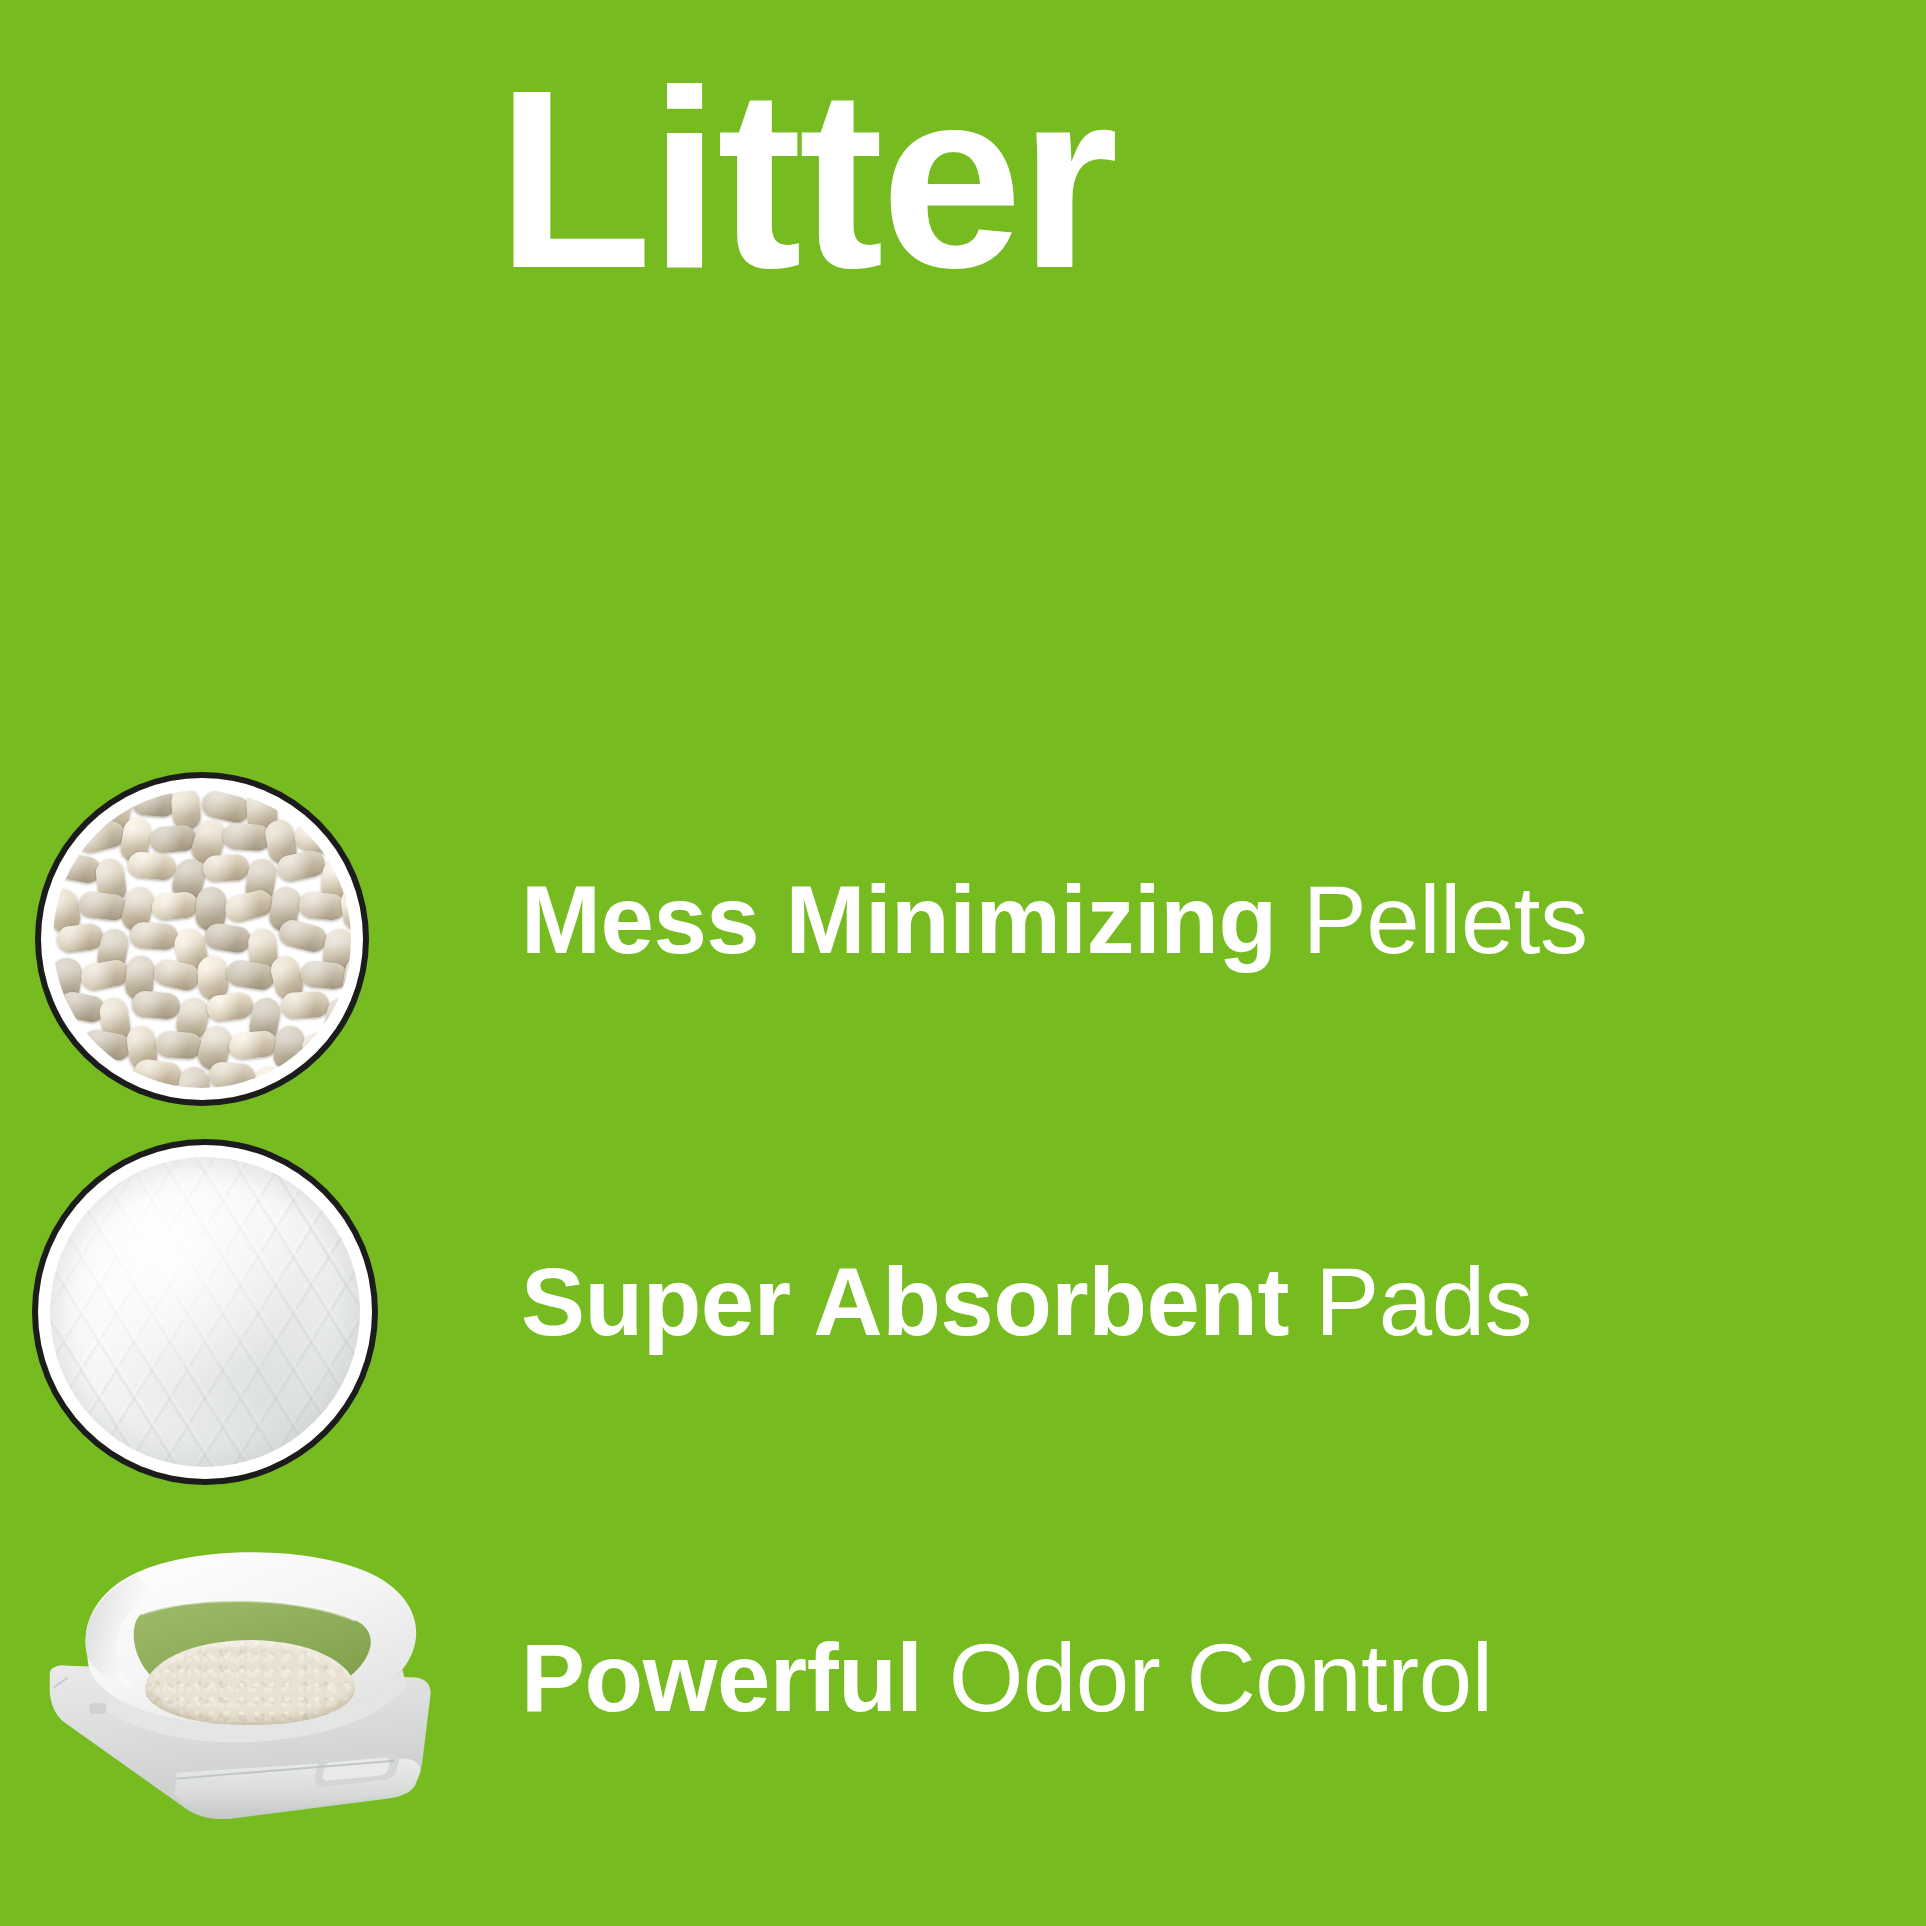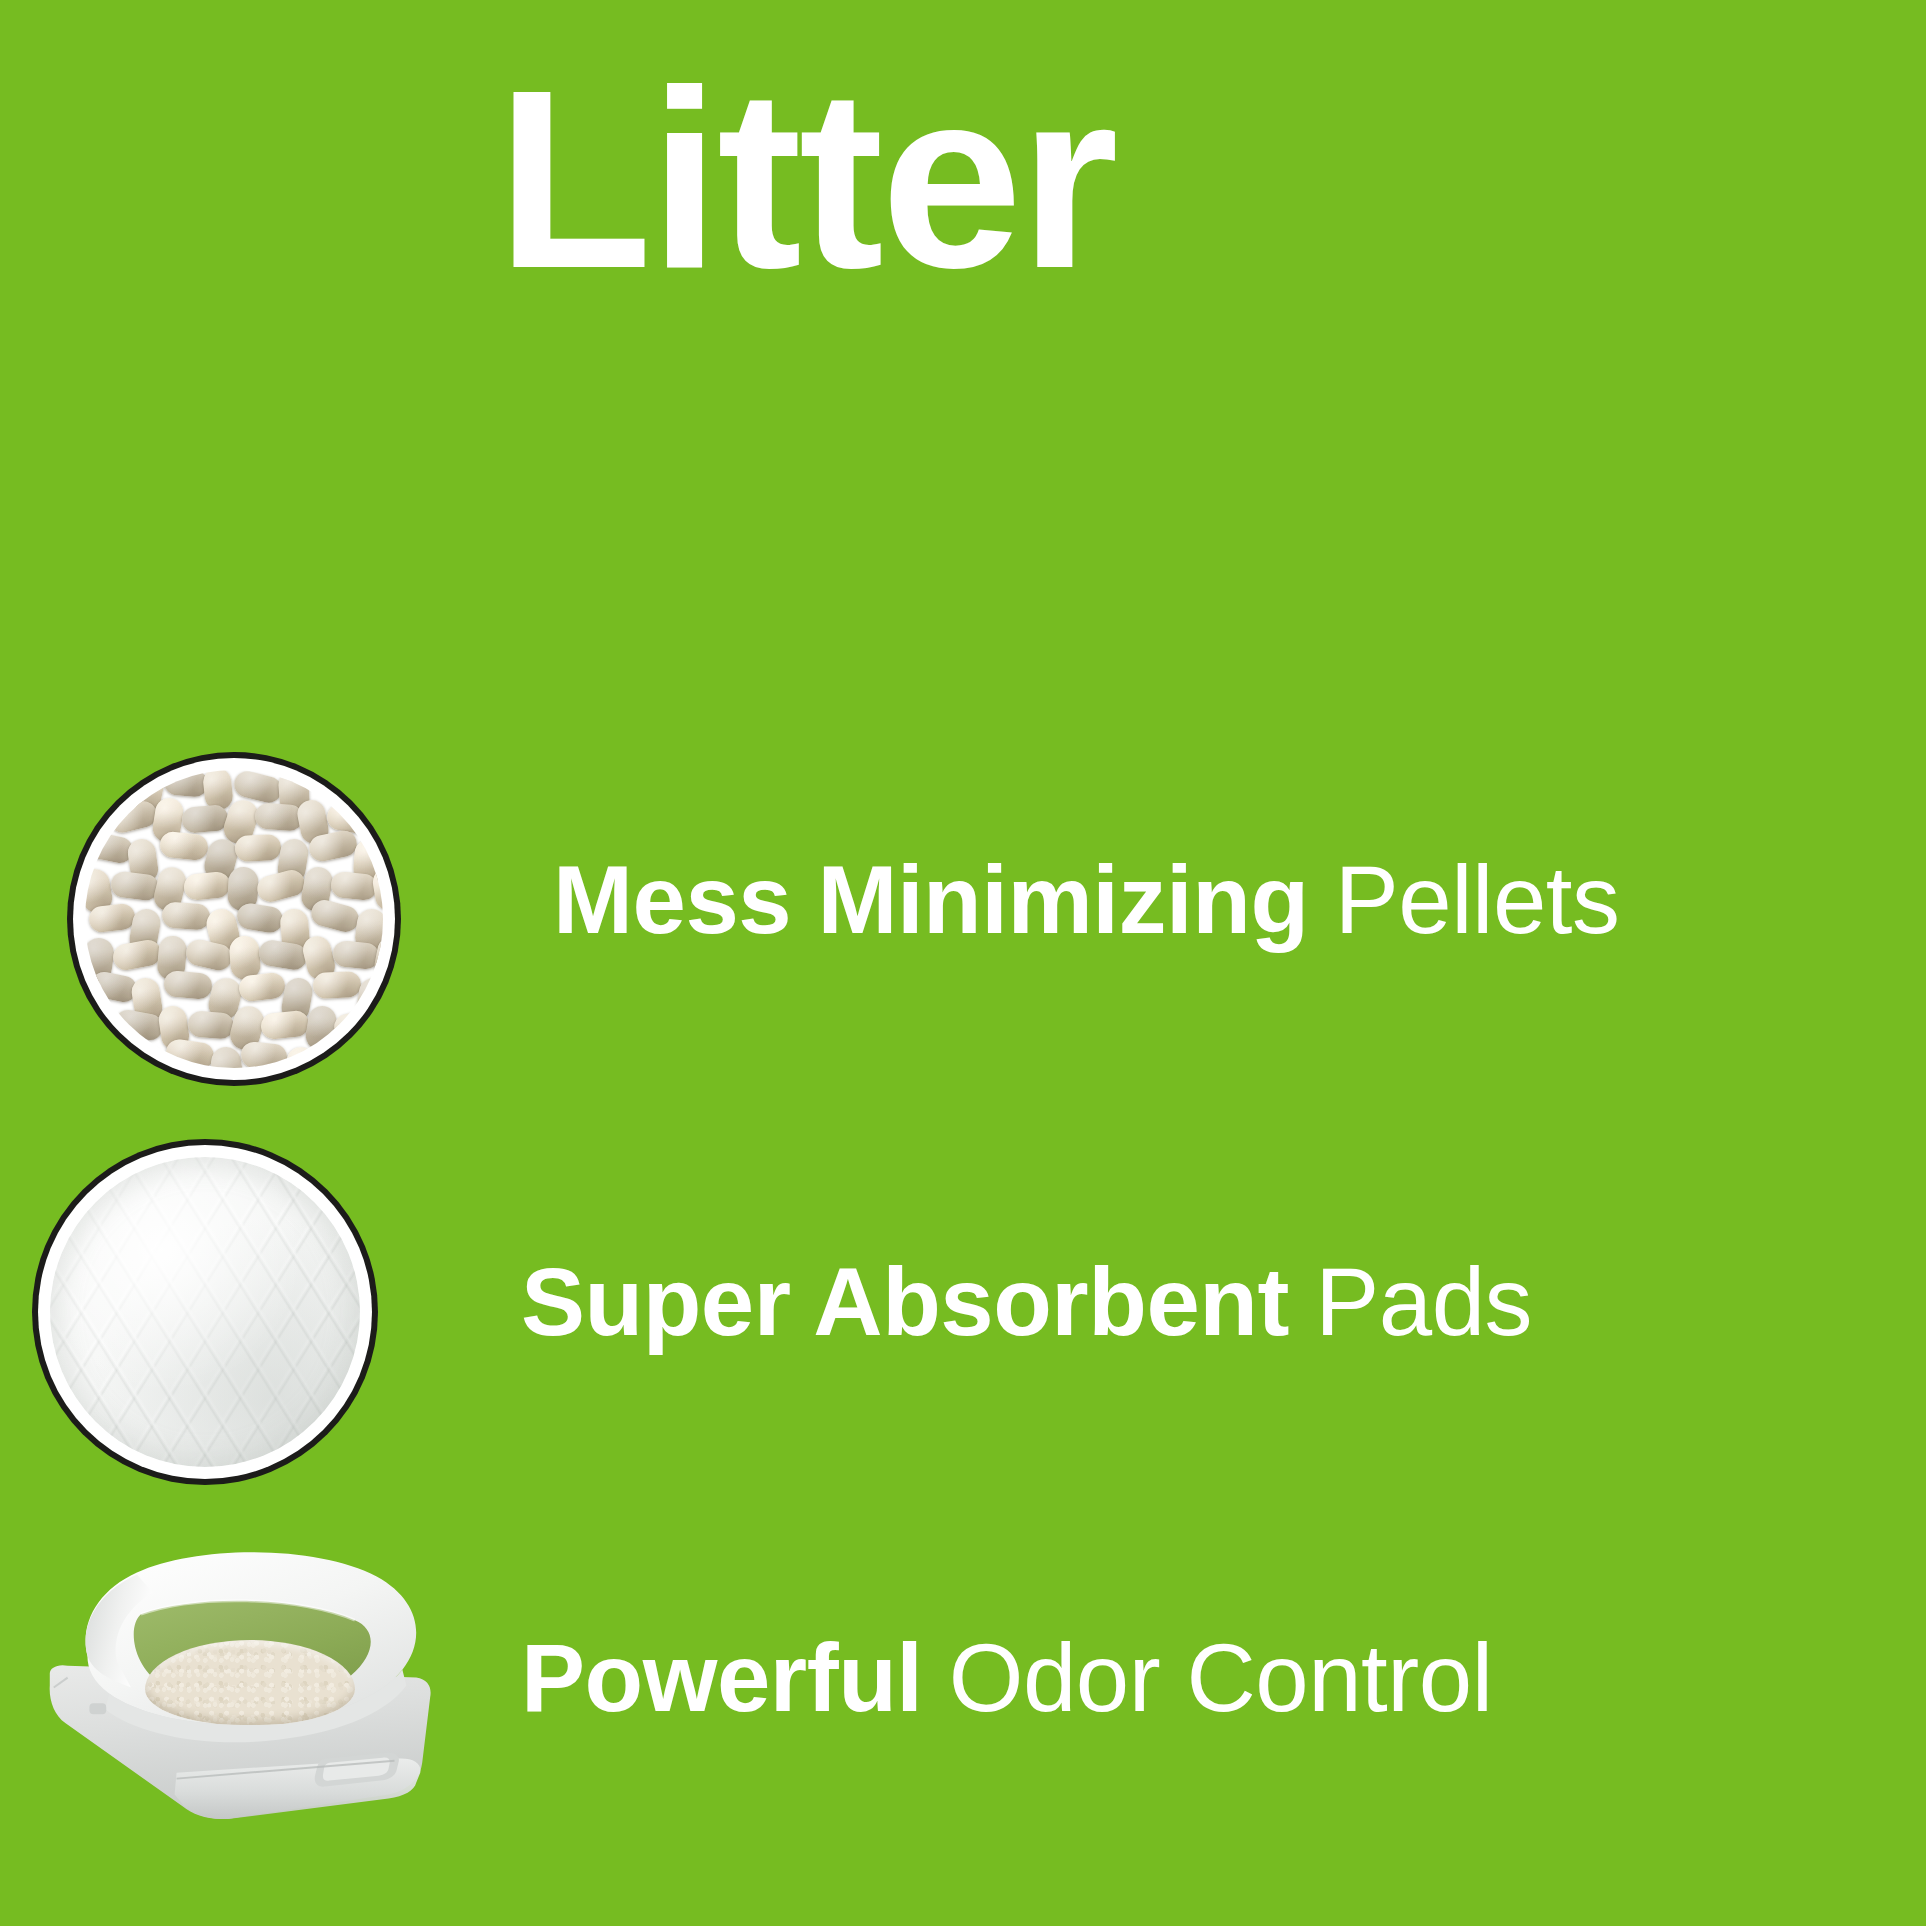--- a/index.html
+++ b/index.html
@@ -63,21 +63,21 @@
     height: 1234px;
   }
   .feature-row {
     position: absolute;
     left: 0;
     width: 1927px;
     height: 386px;
     display: flex;
     align-items: center;
   }
-  .row-1 { top: 14px; padding-left: 32px; }
+  .row-1 { top: 34px; }
   .row-2 { top: 416px; }
   .row-3 { top: 792px; }
 
   .media-slot {
     position: relative;
     width: 465px;
     height: 386px;
     flex: 0 0 465px;
   }
 

